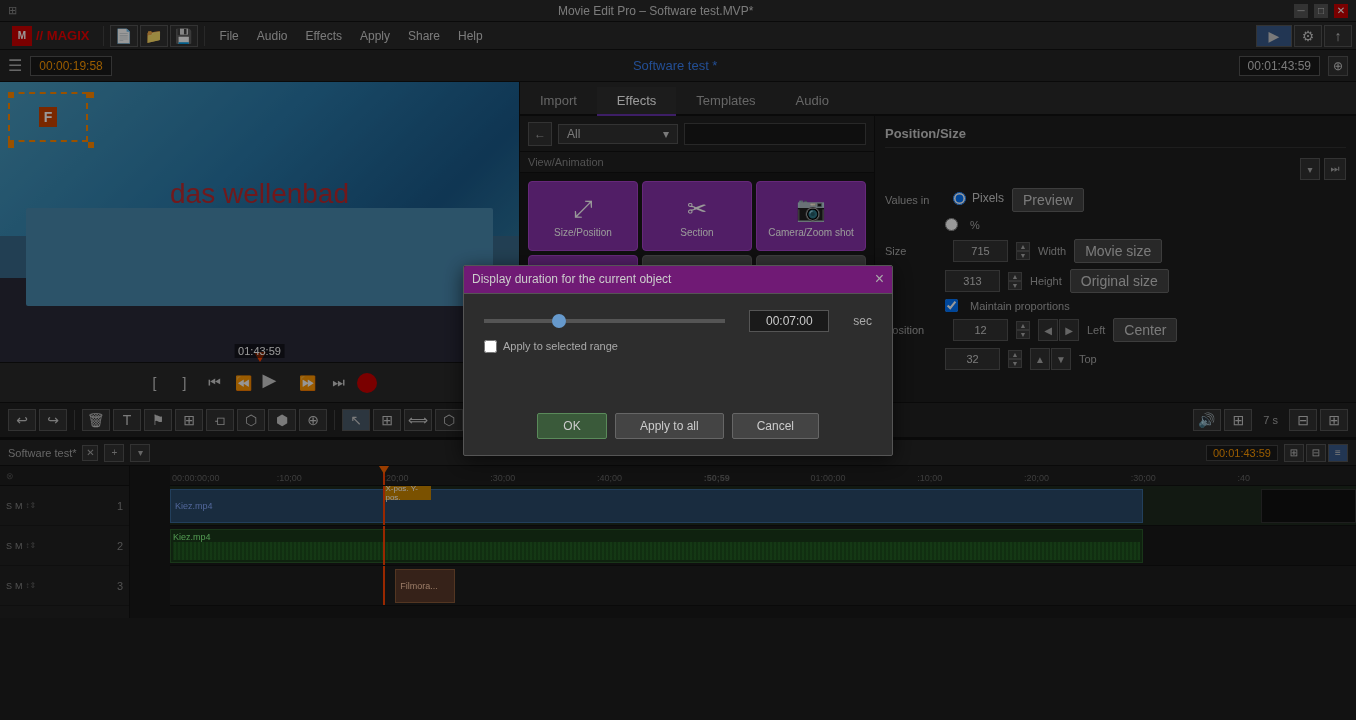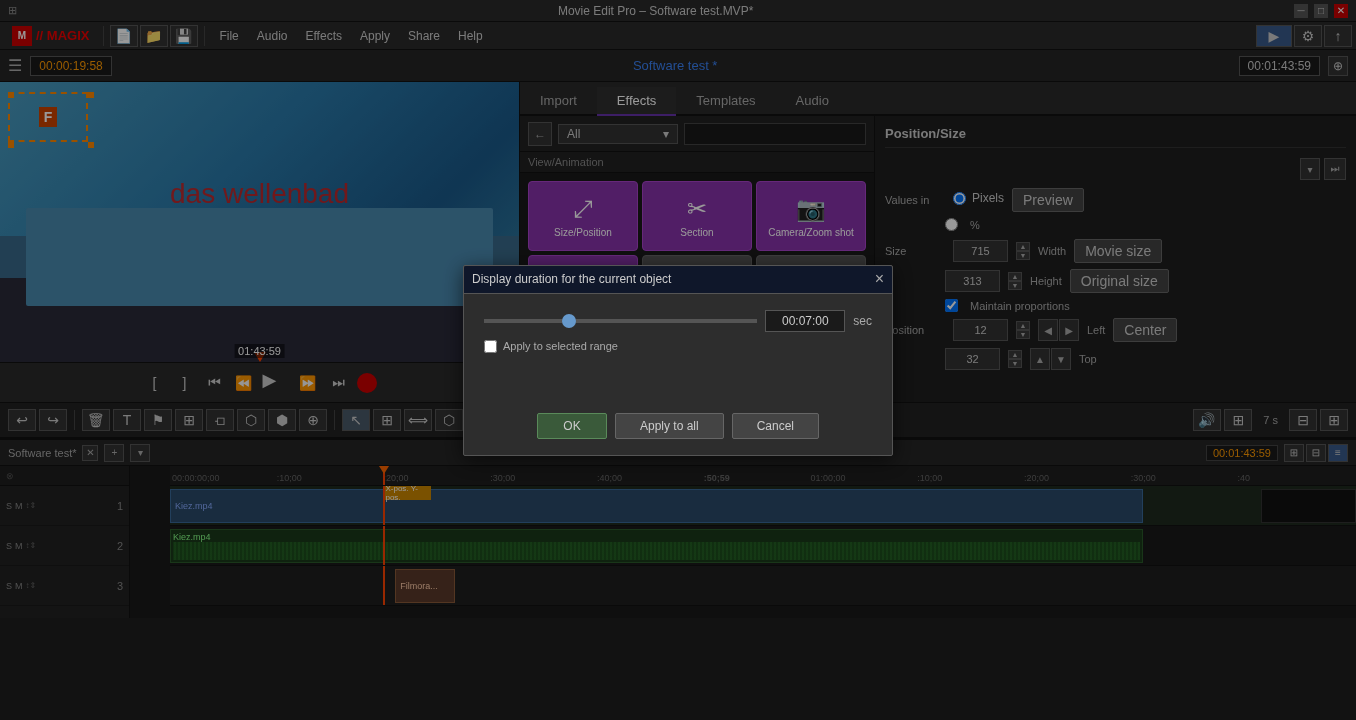--- a/index.html
+++ b/index.html
@@ -98,28 +98,28 @@
     
     #modal-overlay {
       position: fixed; top: 0; left: 0; width: 100%; height: 100%;
       background: rgba(0,0,0,0.4); display: flex; align-items: center; justify-content: center; z-index: 100;
     }
     #modal {
       background: #2d2d2d; border: 1px solid #555; border-radius: 2px; width: 430px; padding: 0;
       box-shadow: 0 4px 20px rgba(0,0,0,0.6);
     }
     #modal-title-bar {
-      height: 28px; background: #0f172a; display: flex; align-items: center; justify-content: space-between;
+      height: 28px; background: #701a75; display: flex; align-items: center; justify-content: space-between;
       padding: 0 8px; border-bottom: 1px solid #555; border-radius: 2px 2px 0 0;
     }
     #modal-title { font-size: 12px; color: #ccc; }
     #modal-close { cursor: pointer; color: #aaa; font-size: 16px; }
     #modal-body { padding: 16px 20px; }
     .slider-container { margin-bottom: 12px; }
-    .slider-row { display: flex; align-items: center; gap: 8px; margin-bottom: 8px; }
+    .slider-row { display: flex; align-items: center; gap: 24px; margin-bottom: 8px; }
     #duration-slider { flex: 1; height: 4px; background: #555; appearance: none; -webkit-appearance: none; cursor: pointer; }
     #duration-slider::-webkit-slider-thumb { -webkit-appearance: none; width: 14px; height: 14px; border-radius: 50%; background: #6699cc; cursor: pointer; }
     .time-display { background: #1a1a1a; border: 1px solid #555; color: #ccc; width: 80px; height: 22px; text-align: center; font-size: 12px; }
     .sec-label { color: #aaa; font-size: 12px; }
     .checkbox-row { display: flex; align-items: center; gap: 6px; font-size: 11px; color: #aaa; margin-bottom: 12px; }
     .modal-buttons { display: flex; justify-content: center; gap: 8px; }
     .modal-btn { padding: 5px 24px; background: #444; border: 1px solid #666; color: #ccc; cursor: pointer; font-size: 12px; border-radius: 2px; min-width: 70px; margin-top: 48px; }
     .modal-btn.default { background: #3a5a3a; border-color: #5a8a5a; }
 
     

